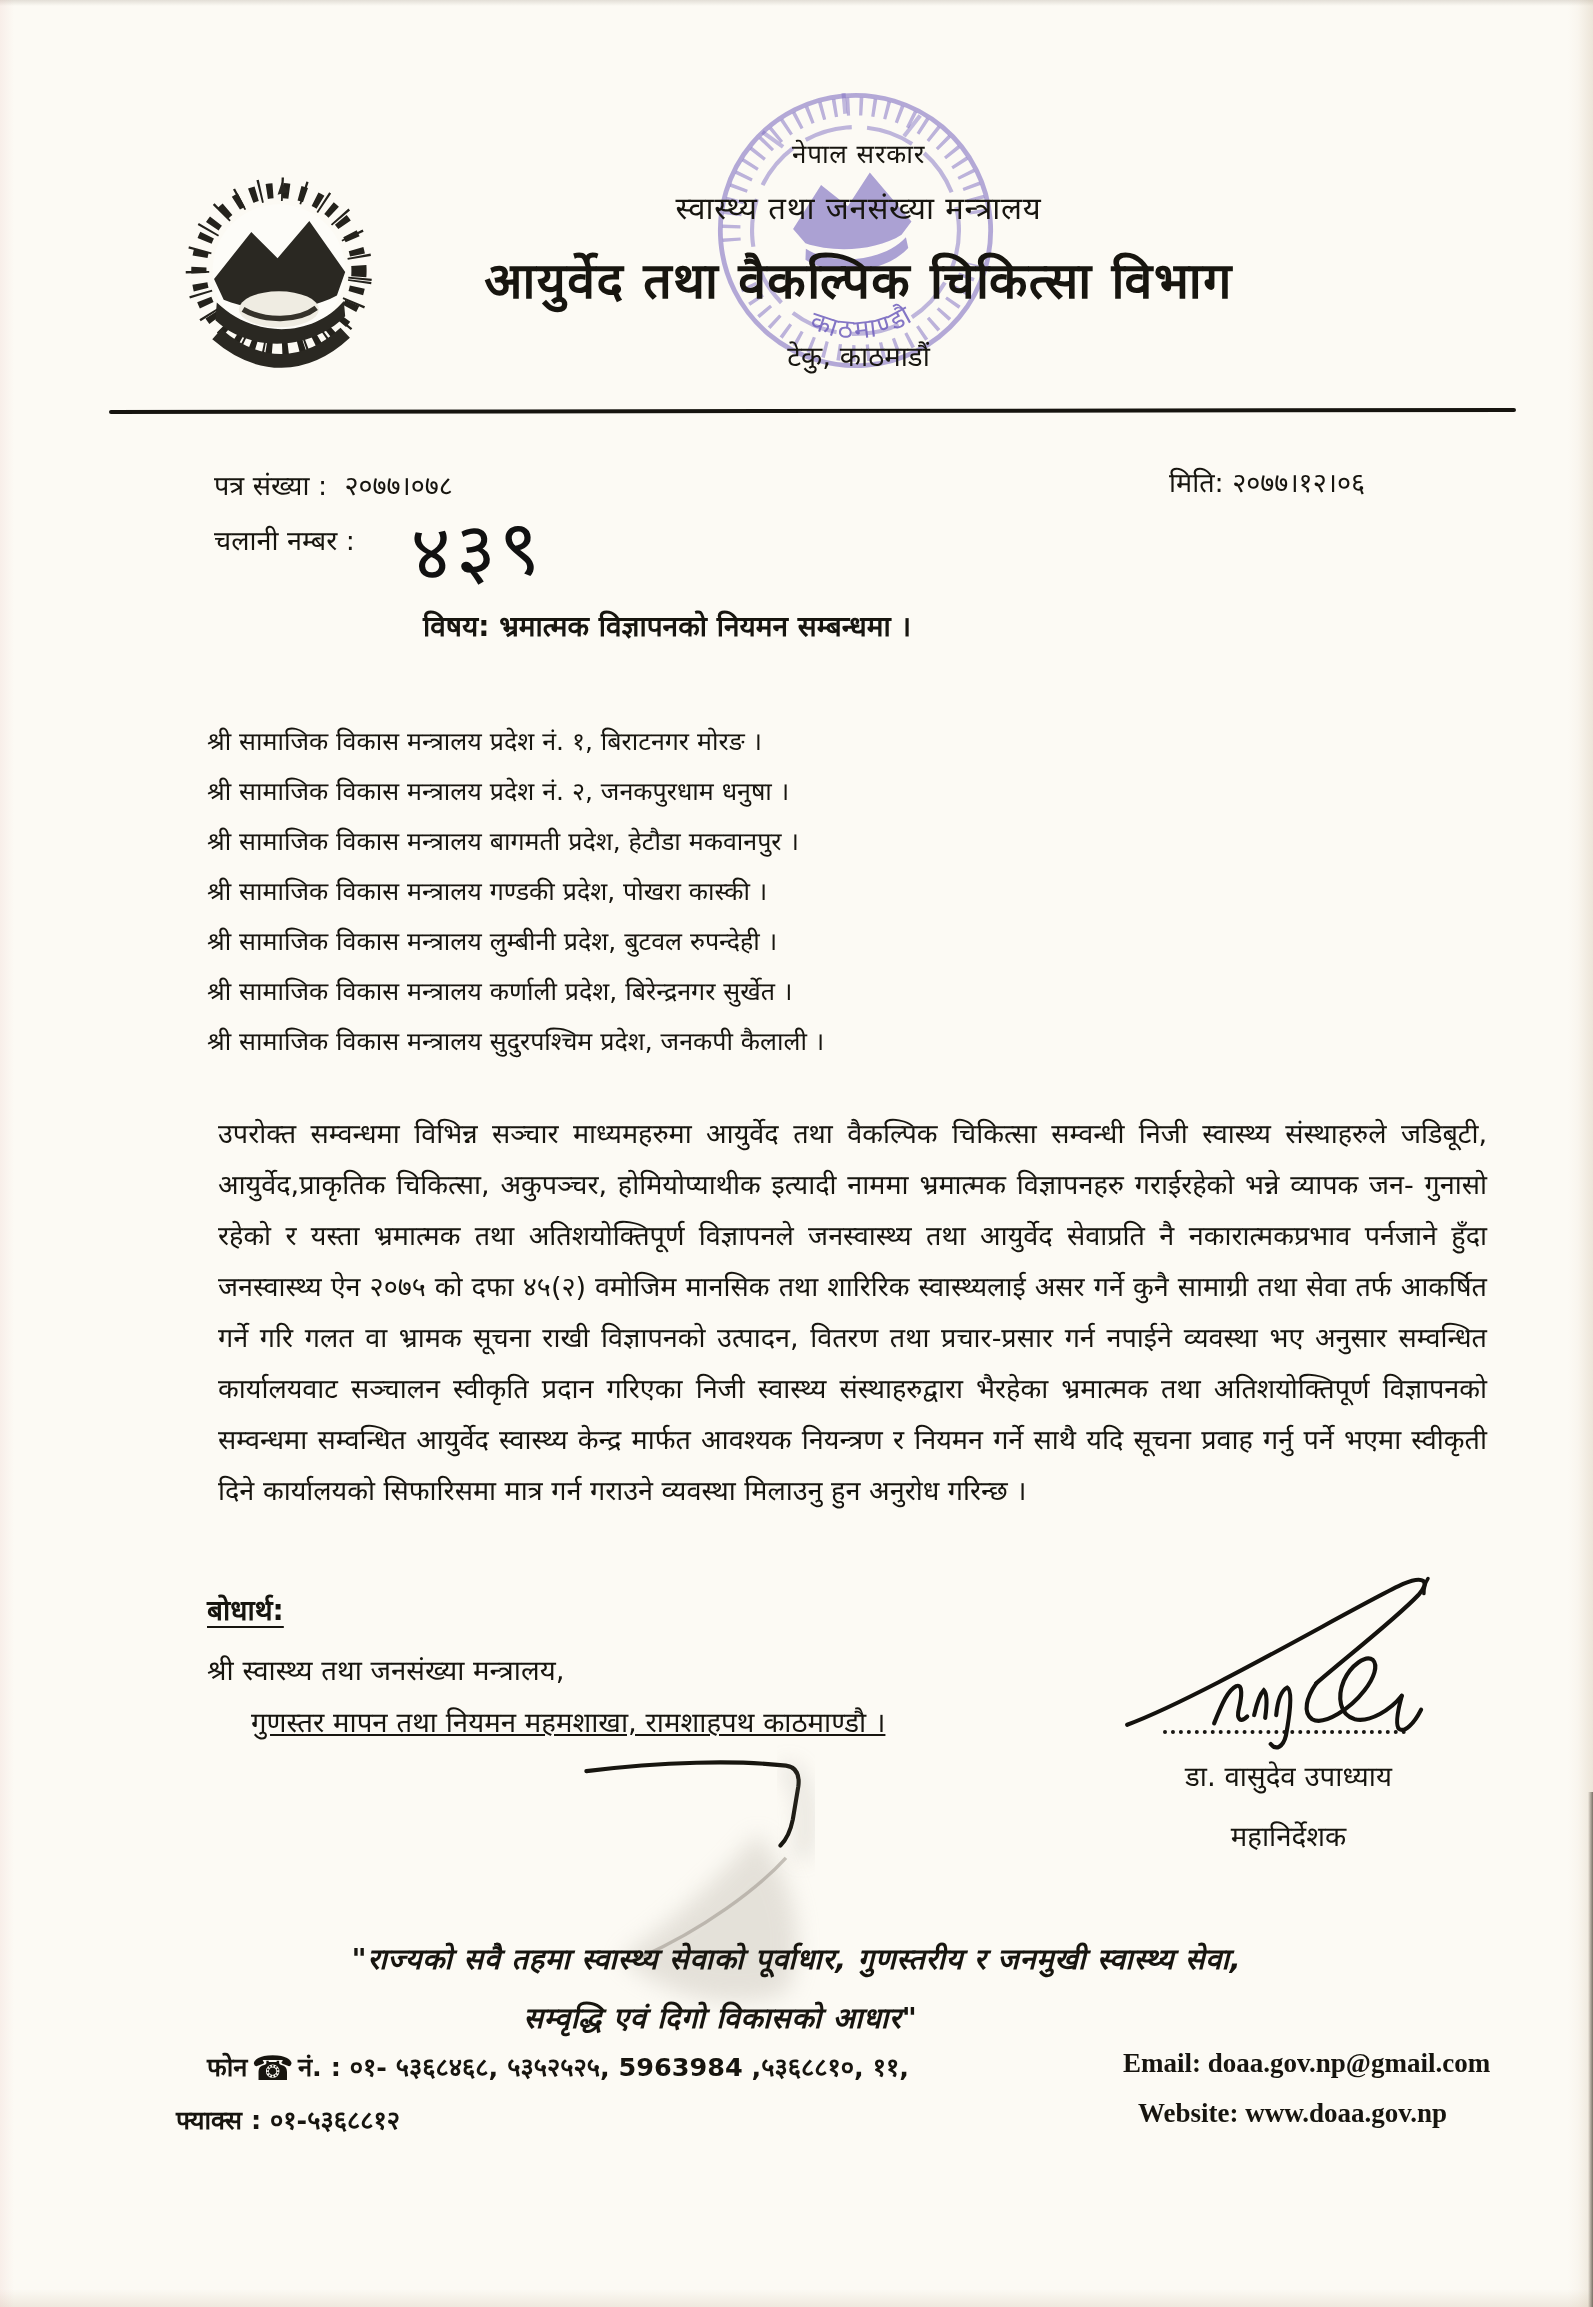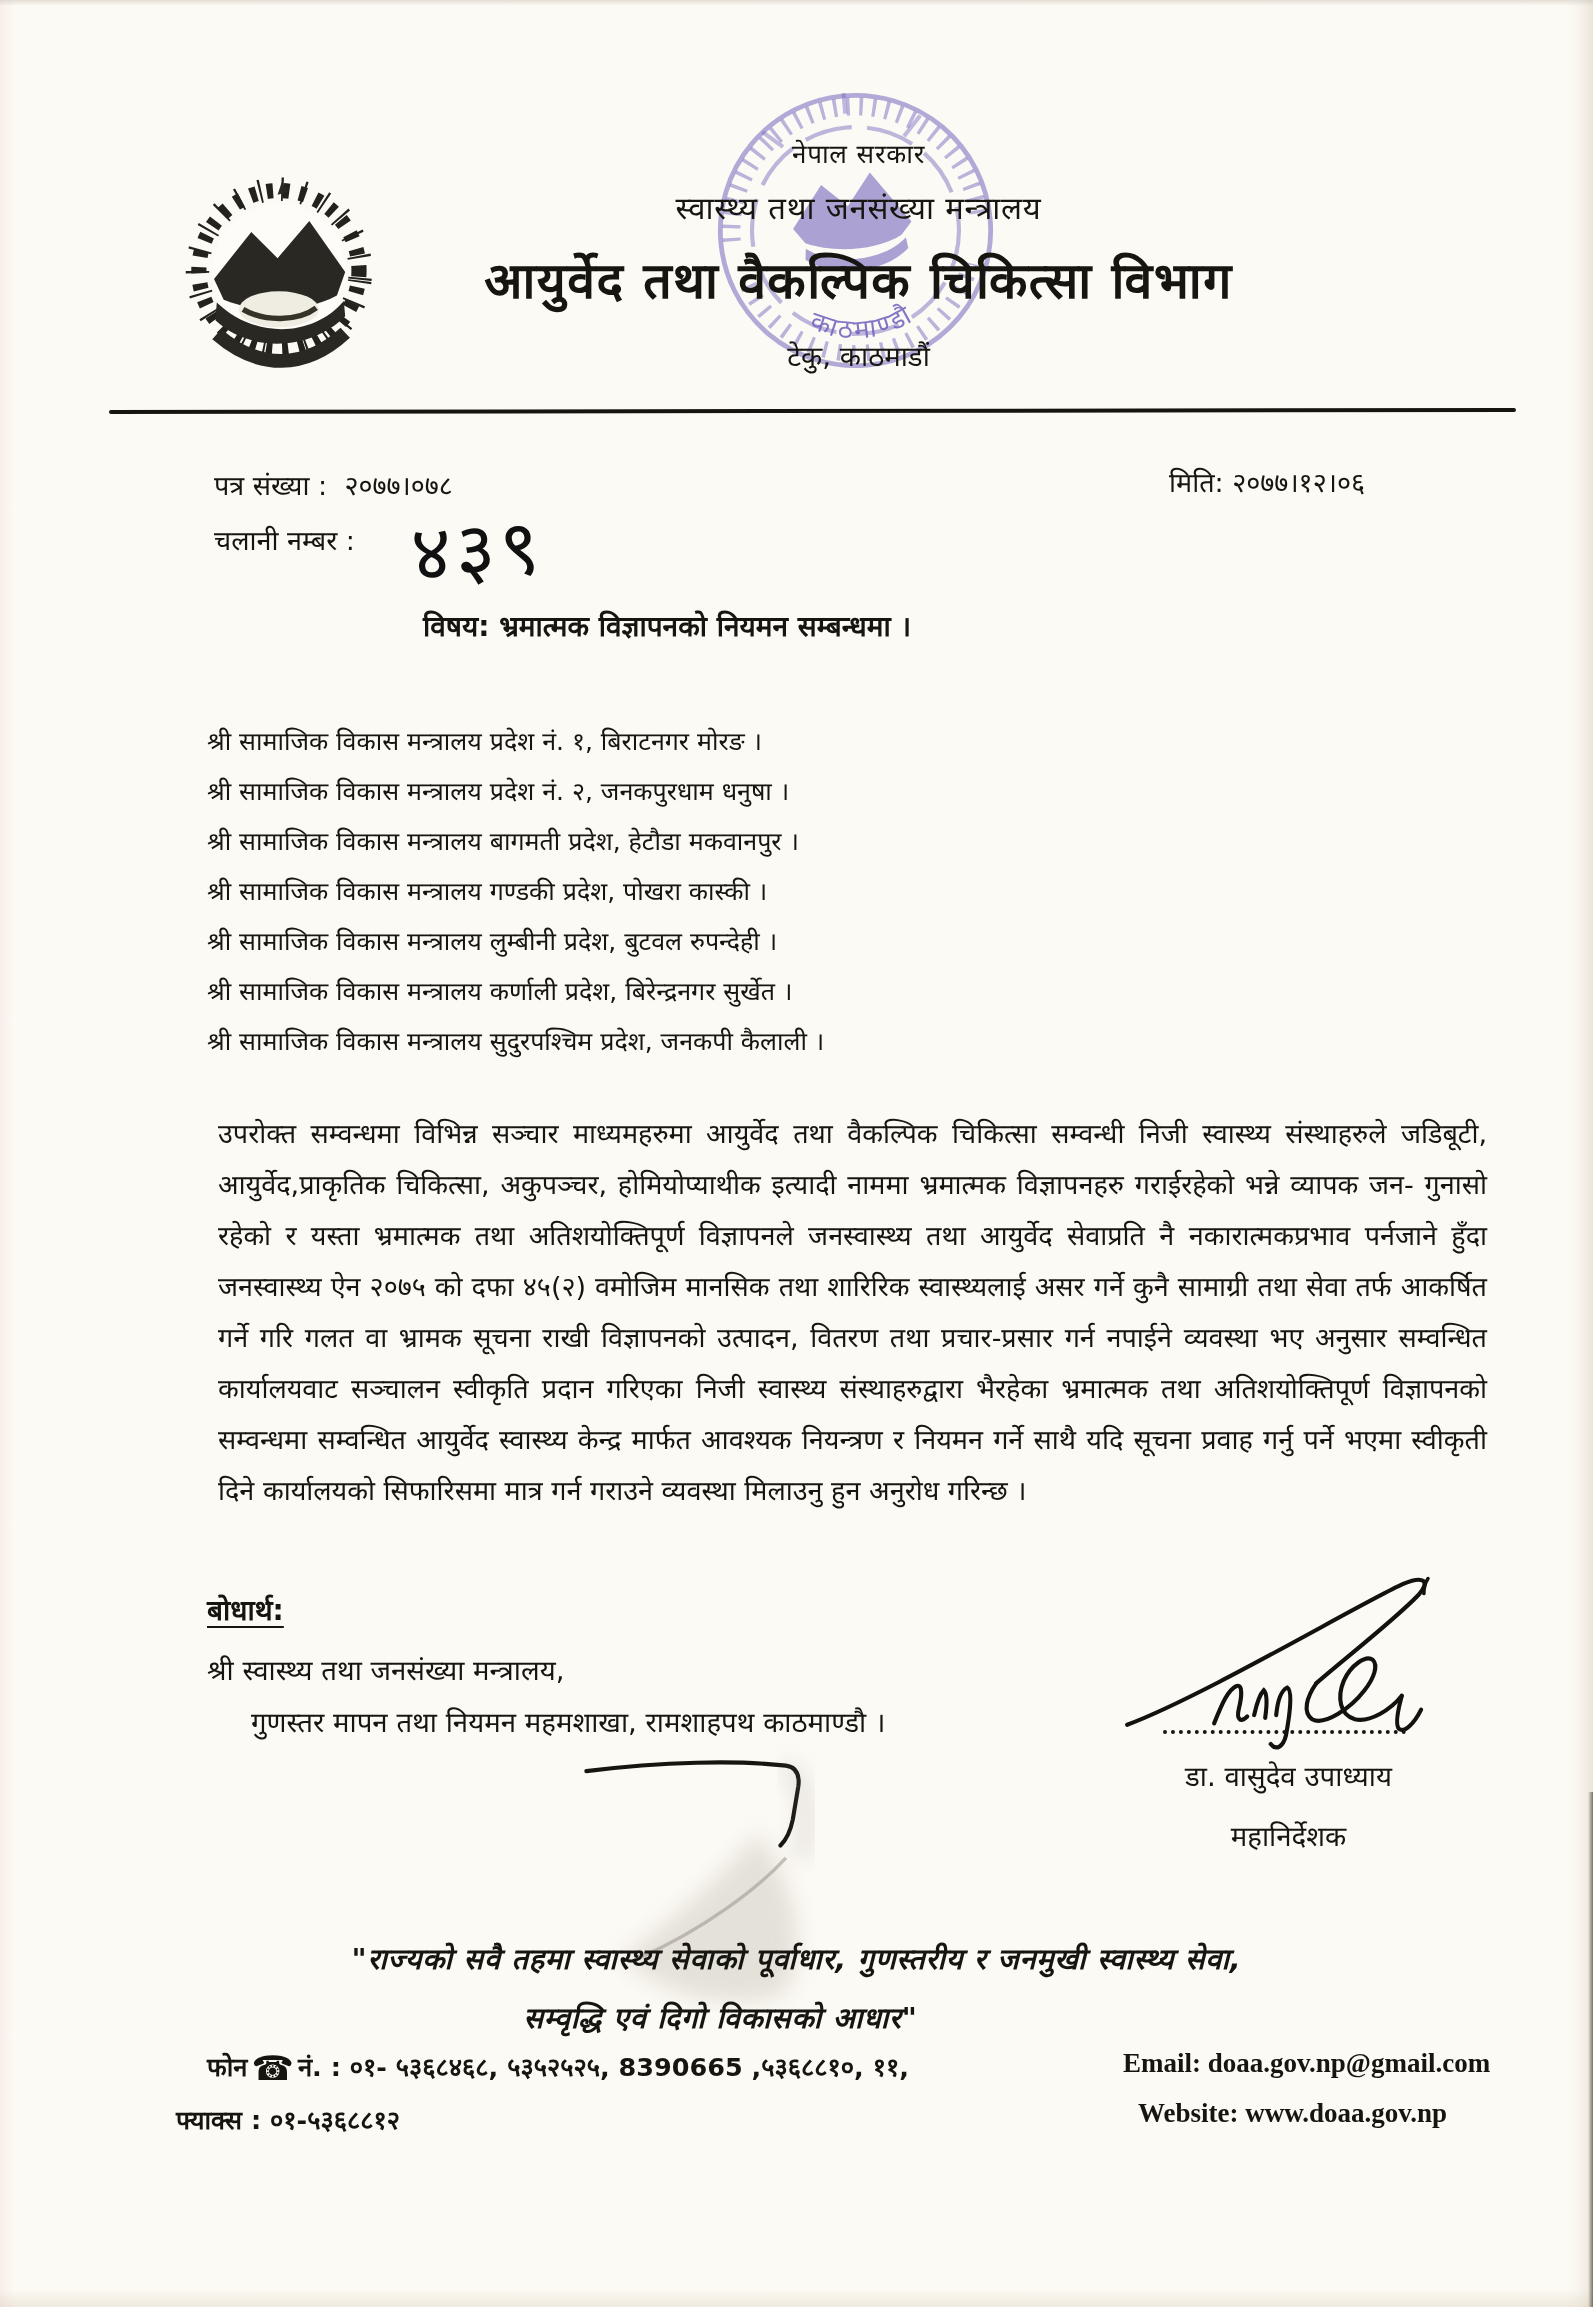--- a/index.html
+++ b/index.html
@@ -131,21 +131,21 @@
     <div>श्री सामाजिक विकास मन्त्रालय गण्डकी प्रदेश, पोखरा कास्की ।</div>
     <div>श्री सामाजिक विकास मन्त्रालय लुम्बीनी प्रदेश, बुटवल रुपन्देही ।</div>
     <div>श्री सामाजिक विकास मन्त्रालय कर्णाली प्रदेश, बिरेन्द्रनगर सुर्खेत ।</div>
     <div>श्री सामाजिक विकास मन्त्रालय सुदुरपश्चिम प्रदेश, जनकपी कैलाली ।</div>
   </div>
 
   <div class="abs body-par">उपरोक्त सम्वन्धमा विभिन्न सञ्चार माध्यमहरुमा आयुर्वेद तथा वैकल्पिक चिकित्सा सम्वन्धी निजी स्वास्थ्य संस्थाहरुले जडिबूटी, आयुर्वेद,प्राकृतिक चिकित्सा, अकुपञ्चर, होमियोप्याथीक इत्यादी नाममा भ्रमात्मक विज्ञापनहरु गराईरहेको भन्ने व्यापक जन- गुनासो रहेको र यस्ता भ्रमात्मक तथा अतिशयोक्तिपूर्ण विज्ञापनले जनस्वास्थ्य तथा आयुर्वेद सेवाप्रति नै नकारात्मकप्रभाव पर्नजाने हुँदा जनस्वास्थ्य ऐन २०७५ को दफा ४५(२) वमोजिम मानसिक तथा शारिरिक स्वास्थ्यलाई असर गर्ने कुनै सामाग्री तथा सेवा तर्फ आकर्षित गर्ने गरि गलत वा भ्रामक सूचना राखी विज्ञापनको उत्पादन, वितरण तथा प्रचार-प्रसार गर्न नपाईने व्यवस्था भए अनुसार सम्वन्धित कार्यालयवाट सञ्चालन स्वीकृति प्रदान गरिएका निजी स्वास्थ्य संस्थाहरुद्वारा भैरहेका भ्रमात्मक तथा अतिशयोक्तिपूर्ण विज्ञापनको सम्वन्धमा सम्वन्धित आयुर्वेद स्वास्थ्य केन्द्र मार्फत आवश्यक नियन्त्रण र नियमन गर्ने साथै यदि सूचना प्रवाह गर्नु पर्ने भएमा स्वीकृती दिने कार्यालयको सिफारिसमा मात्र गर्न गराउने व्यवस्था मिलाउनु हुन अनुरोध गरिन्छ ।</div>
 
   <div class="abs cc-label" style="left:207px;top:1590px;">बोधार्थ:</div>
   <div class="abs cc-line" style="left:207px;top:1650px;">श्री स्वास्थ्य तथा जनसंख्या मन्त्रालय,</div>
-  <div class="abs cc-line" style="left:251px;top:1702px;">गुणस्तर मापन तथा नियमन महमशाखा, रामशाहपथ काठमाण्डौ ।</div>
+  <div class="abs cc-line" style="left:251px;top:1702px;text-decoration:underline;">गुणस्तर मापन तथा नियमन महमशाखा, रामशाहपथ काठमाण्डौ ।</div>
 
   <div class="abs" style="left:1112px;top:1555px;width:345px;height:207px;">
     <svg width="345" height="207" viewBox="0 0 500 300">
       <g fill="none" stroke="#14120e" stroke-width="6" stroke-linecap="round">
         <path d="M22,246 C130,206 360,70 422,42 C452,29 462,38 444,58 C412,92 330,156 296,186"></path>
         <path d="M148,244 C160,214 168,196 180,190 C190,186 188,206 184,222 C180,238 186,244 196,234"></path>
         <path d="M206,232 C210,214 214,202 220,196 C226,202 224,222 222,236"></path>
         <path d="M238,232 C240,210 246,196 254,192 C262,196 258,230 252,262 C248,278 238,284 230,274"></path>
         <path d="M296,186 C282,206 276,228 290,238 C308,248 346,222 366,196 C380,178 386,160 378,152 C368,144 346,160 336,182 C326,206 330,232 352,238 C374,243 404,224 420,204"></path>
         <path d="M420,204 C414,226 410,246 416,252 C424,258 438,244 448,224"></path>
@@ -168,21 +168,21 @@
       <path d="M10,70 C120,56 230,54 300,62 C316,64 320,76 318,92 L310,140 C306,160 298,172 292,178" fill="none" stroke="#17150f" stroke-width="6" stroke-linecap="round"></path>
       <path d="M300,62 C330,90 336,140 322,196" fill="none" stroke="#8d877c" stroke-width="10" opacity="0.5" filter="url(#blur1)"></path>
       <path d="M90,340 C180,300 260,240 300,196" fill="none" stroke="#9b948a" stroke-width="5" opacity="0.55"></path>
     </svg>
   </div>
 
   <div class="abs quote" style="top:1938px;">"राज्यको सवै तहमा स्वास्थ्य सेवाको पूर्वाधार, गुणस्तरीय र जनमुखी स्वास्थ्य सेवा,</div>
   <div class="abs quote" style="top:1997px;left:-76px;">सम्वृद्धि एवं दिगो विकासको आधार"</div>
 
   <div class="abs contact" style="left:207px;top:2048px;">
-    <span>फोन</span><span class="phone-icon">☎</span><span>नं. : ०१- ५३६८४६८, ५३५२५२५, 8390665 ,५३६८८१०, ११,</span>
+    <span>फोन</span><span class="phone-icon">☎</span><span>नं. : ०१- ५३६८४६८, ५३५२५२५, 5963984 ,५३६८८१०, ११,</span>
   </div>
   <div class="abs contact" style="left:176px;top:2102px;text-align:right;">फ्याक्स : ०१-५३६८८१२</div>
   <div class="abs latin" style="left:1123px;top:2048px;">
     <span>Email:</span>&nbsp;<span>doaa.gov.np@gmail.com</span>
   </div>
   <div class="abs latin" style="left:1138px;top:2098px;">
     <span>Website:</span>&nbsp;<span>www.doaa.gov.np</span>
   </div>
 
 </div>

